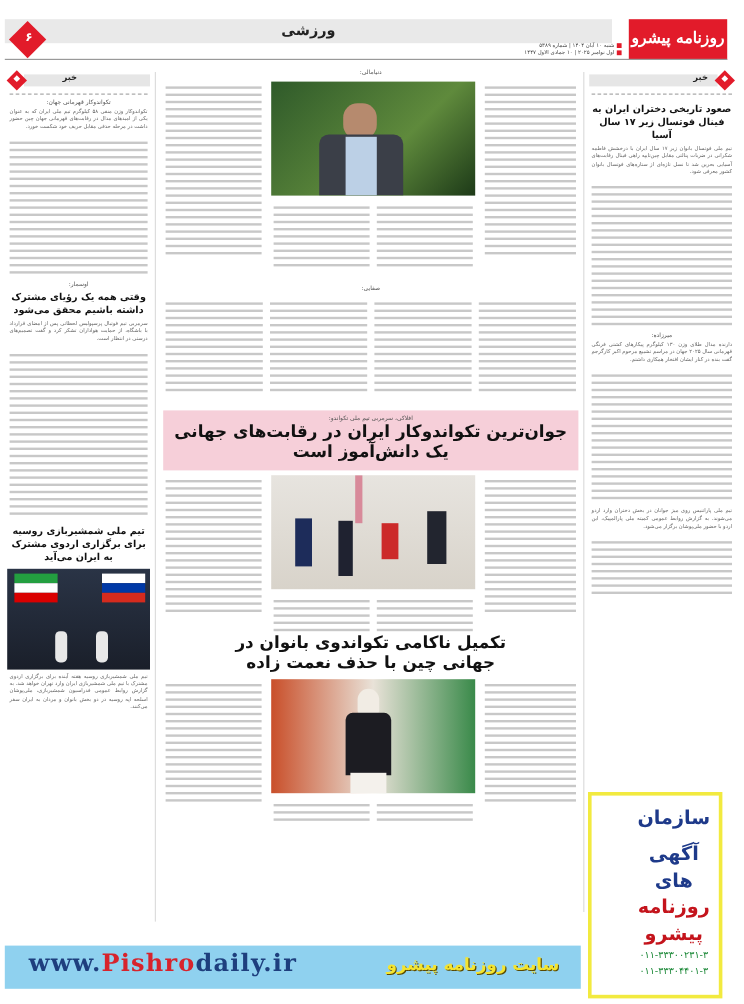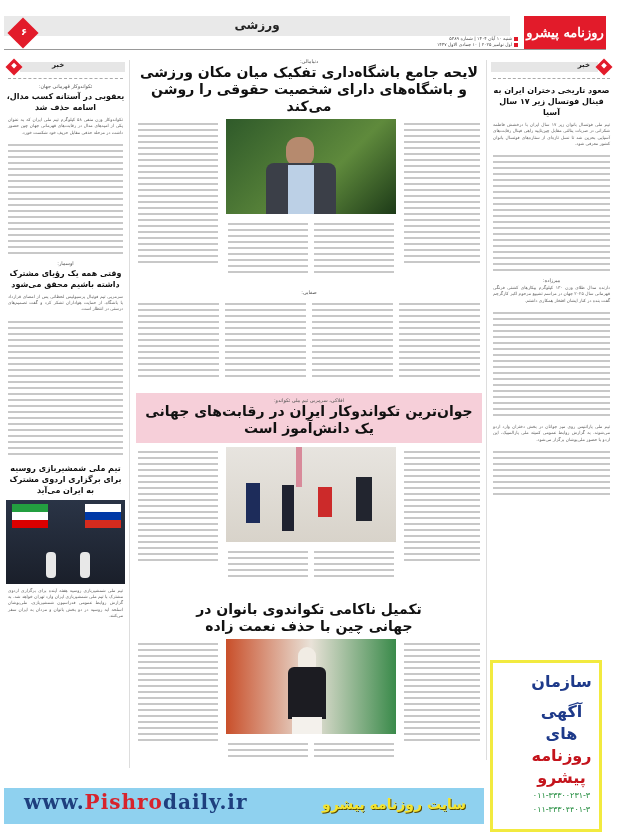--- a/index.html
+++ b/index.html
@@ -152,21 +152,20 @@
 </div>
 
 <div class="col-left rtl">
   <div class="khabar">
     <div class="bar"></div>
     <span class="dia"></span>
     <span class="lbl">خبر</span>
   </div>
   <div class="dash"></div>
   <div class="sm-kicker">تکواندوکار قهرمانی جهان:</div>
-  <div class="sm-title">یعقوبی در آستانه کسب مدال، اسامه حذف شد</div>
   <div class="para">تکواندوکار وزن منفی ۵۸ کیلوگرم تیم ملی ایران که به عنوان یکی از امیدهای مدال در رقابت‌های قهرمانی جهان چین حضور داشت در مرحله حذفی مقابل حریف خود شکست خورد.</div>
   <div class="lines">
       <div></div>
       <div></div>
       <div></div>
       <div></div>
       <div></div>
       <div></div>
       <div></div>
       <div></div>
@@ -224,21 +223,20 @@
     </div>
     <div style="position:absolute;bottom:6px;left:40px;width:10px;height:26px;background:#e8e8e8;border-radius:4px;"></div>
     <div style="position:absolute;bottom:6px;left:74px;width:10px;height:26px;background:#e8e8e8;border-radius:4px;"></div>
   </div>
   <div class="para">تیم ملی شمشیربازی روسیه هفته آینده برای برگزاری اردوی مشترک با تیم ملی شمشیربازی ایران وارد تهران خواهد شد. به گزارش روابط عمومی فدراسیون شمشیربازی، ملی‌پوشان اسلحه اپه روسیه در دو بخش بانوان و مردان به ایران سفر می‌کنند.</div>
 </div>
 
 <div class="col-main rtl">
 
   <div class="kicker" style="margin-top:-2px">دنیامالی:</div>
-  <div class="headline">لایحه جامع باشگاه‌داری تفکیک میان مکان ورزشی و باشگاه‌های دارای شخصیت حقوقی را روشن می‌کند</div>
   <div style="position:relative;height:170px;">
     <div class="text-cols" style="position:absolute;right:0;width:80px;top:0;">
         <div class="tc">
           <div></div>
           <div></div>
           <div></div>
           <div></div>
           <div></div>
           <div></div>
           <div></div>
@@ -453,21 +451,21 @@
           <div></div>
           <div></div>
           <div></div>
           <div></div>
           <div></div>
           <div></div>
         </div>
       </div>
   </div>
 
-  <div class="headline" style="margin-top:23px;padding:0 40px;">تکمیل ناکامی تکواندوی بانوان در جهانی چین با حذف نعمت زاده</div>
+  <div class="headline" style="margin-top:1px;padding:0 40px;">تکمیل ناکامی تکواندوی بانوان در جهانی چین با حذف نعمت زاده</div>
   <div style="position:relative;height:120px;">
     <div class="text-cols" style="position:absolute;right:0;width:80px;top:0;">
         <div class="tc">
           <div></div>
           <div></div>
           <div></div>
           <div></div>
           <div></div>
           <div></div>
           <div></div>

